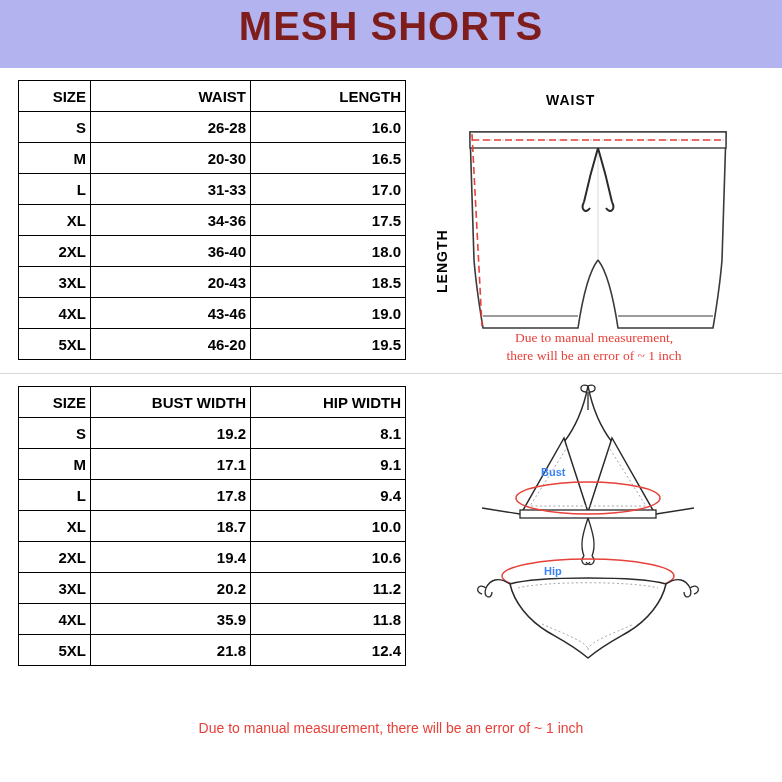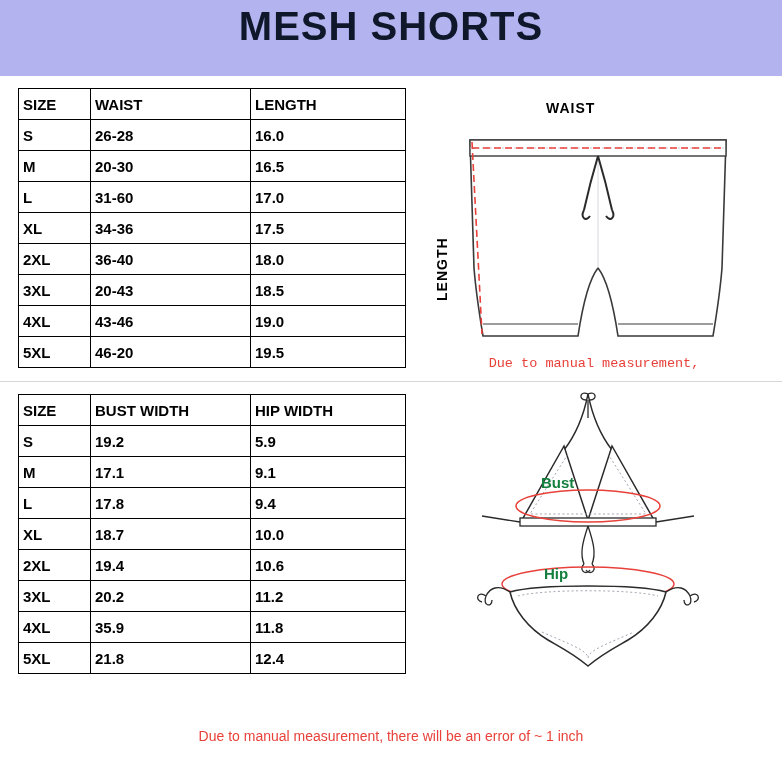--- a/index.html
+++ b/index.html
@@ -15,27 +15,27 @@
   }
   .page {
     position: relative;
     width: 782px;
     height: 782px;
   }
 
   
   .banner {
     background: #b3b3f0;
-    color: #0f172a;
+    color: #7f1d1d;
     text-align: center;
     font-weight: bold;
     letter-spacing: 1px;
     font-size: 40px;
     line-height: 1.0;
-    padding: 6px 0 24px 0;
+    padding: 6px 0 16px 0;
     font-family: "Liberation Sans", sans-serif;
   }
   #section-shorts-banner { height: 46px; }
   #section-bikini-banner { height: 46px; }
 
   
   .section-body {
     display: flex;
     flex-direction: row;
     align-items: flex-start;
@@ -52,41 +52,41 @@
   }
 
   
   table.size-table {
     border-collapse: collapse;
     font-family: "Liberation Sans", sans-serif;
   }
   table.size-table th,
   table.size-table td {
     border: 1px solid #000000;
-    text-align: left;
+    text-align: right;
     font-weight: bold;
     color: #000000;
     font-size: 15px;
     height: 31px;
     padding: 0 4px;
     box-sizing: border-box;
   }
   table.size-table th:nth-child(1),
   table.size-table td:nth-child(1) { width: 72px; }
   table.size-table th:nth-child(2),
   table.size-table td:nth-child(2) { width: 160px; }
   table.size-table th:nth-child(3),
   table.size-table td:nth-child(3) { width: 155px; }
 
   
   .note {
     color: #e8413a;
     font-size: 13.5px;
     text-align: center;
-    font-family: Liberation Mono, monospace;
+    font-family: Liberation Serif, serif;
     line-height: 1.35;
   }
   .note-shorts {
     position: absolute;
     left: 0;
     right: 0;
     bottom: 8px;
   }
   .note-bottom {
     text-align: center;
@@ -109,22 +109,22 @@
     font-size: 14px;
     color: #000000;
     letter-spacing: 1px;
     transform: rotate(-90deg);
     transform-origin: left top;
     white-space: nowrap;
   }
   .fig-label-red {
     position: absolute;
     font-weight: bold;
-    font-size: 15px;
-    color: #15803d;
+    font-size: 11px;
+    color: #3b82f6;
   }
 
   .divider {
     height: 1px;
     background: #d8d8d8;
     width: 100%;
   }
 </style>
 </head>
 <body>
@@ -150,21 +150,21 @@
             <td>26-28</td>
             <td>16.0</td>
           </tr>
           <tr>
             <td>M</td>
             <td>20-30</td>
             <td>16.5</td>
           </tr>
           <tr>
             <td>L</td>
-            <td>31-60</td>
+            <td>31-33</td>
             <td>17.0</td>
           </tr>
           <tr>
             <td>XL</td>
             <td>34-36</td>
             <td>17.5</td>
           </tr>
           <tr>
             <td>2XL</td>
             <td>36-40</td>
@@ -211,20 +211,21 @@
         <path d="M136,92 C132,100 138,104 142,98" stroke="#2a2a2a" stroke-width="2" fill="none"></path>
         <path d="M164,92 C168,100 162,104 158,98" stroke="#2a2a2a" stroke-width="2" fill="none"></path>
 
         <line x1="24" y1="30" x2="276" y2="30" stroke="#e8413a" stroke-width="1.6" stroke-dasharray="7,4"></line>
 
         <line x1="24" y1="24" x2="34" y2="216" stroke="#e8413a" stroke-width="1.6" stroke-dasharray="7,4"></line>
       </svg>
 
       <div class="note note-shorts">
         <div>Due to manual measurement,</div>
+        <div>there will be an error of ~ 1 inch</div>
       </div>
     </div>
   </div>
 
   <div class="divider"></div>
 
 
   <div class="section-body" style="height:340px;">
 
     <div class="table-wrap">
@@ -233,21 +234,21 @@
           <tr>
             <th>SIZE</th>
             <th>BUST WIDTH</th>
             <th>HIP WIDTH</th>
           </tr>
         </thead>
         <tbody>
           <tr>
             <td>S</td>
             <td>19.2</td>
-            <td>5.9</td>
+            <td>8.1</td>
           </tr>
           <tr>
             <td>M</td>
             <td>17.1</td>
             <td>9.1</td>
           </tr>
           <tr>
             <td>L</td>
             <td>17.8</td>
             <td>9.4</td>
@@ -314,19 +315,19 @@
         <path d="M104,244 C126,254 150,262 150,270 C150,262 174,254 196,244" stroke="#9a9aa8" stroke-width="0.9" fill="none" stroke-dasharray="2,2.5"></path>
 
         <path d="M72,204 C60,196 52,200 48,208" stroke="#2a2a2a" stroke-width="1.3" fill="none"></path>
         <path d="M48,208 C40,202 36,212 44,214 M48,208 C44,218 54,220 54,212" stroke="#2a2a2a" stroke-width="1.3" fill="none"></path>
         <path d="M228,204 C240,196 248,200 252,208" stroke="#2a2a2a" stroke-width="1.3" fill="none"></path>
         <path d="M252,208 C260,202 264,212 256,214 M252,208 C256,218 246,220 246,212" stroke="#2a2a2a" stroke-width="1.3" fill="none"></path>
       </svg>
 
       <div class="fig-label-red" style="left:135px; top:92px;">Bust</div>
 
-      <div class="fig-label-red" style="left:138px; top:183px;">Hip</div>
+      <div class="fig-label-red" style="left:138px; top:191px;">Hip</div>
     </div>
   </div>
 
   <div class="note-bottom">Due to manual measurement, there will be an error of ~ 1 inch</div>
 
 </div>
 
 </body></html>

